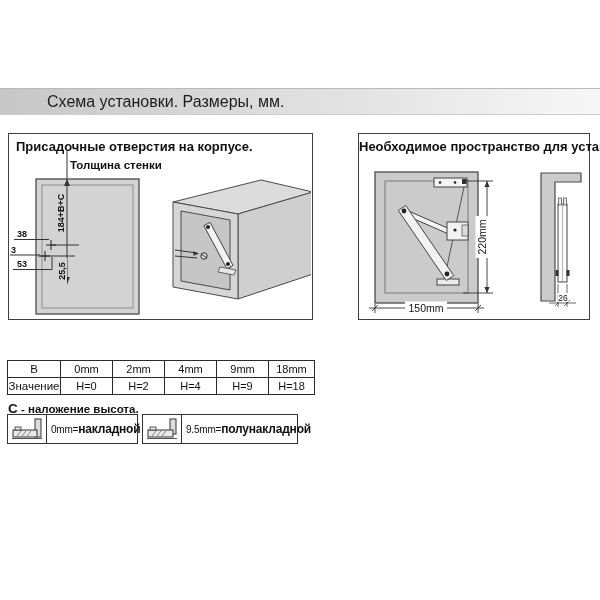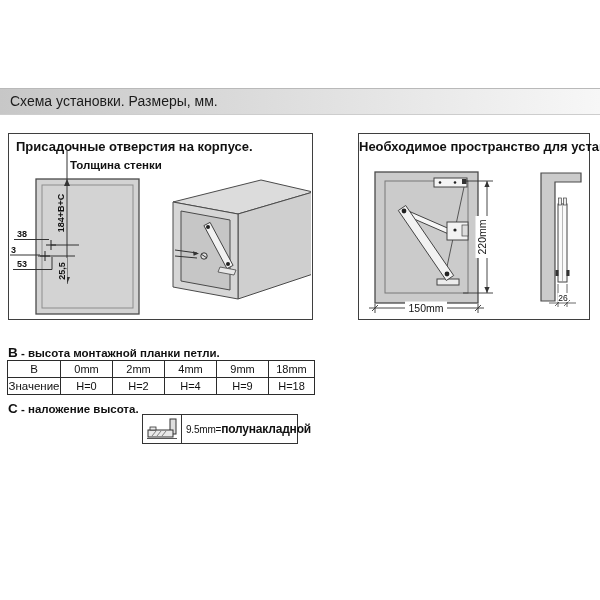--- a/index.html
+++ b/index.html
@@ -5,21 +5,21 @@
   html,body{margin:0;padding:0;background:#fff;}
   #page{position:relative;width:600px;height:600px;background:#ffffff;
         font-family:"Liberation Sans",sans-serif;color:#1a1a1a;overflow:hidden;}
 
   
   .titlebar{position:absolute;left:0;top:88px;width:600px;height:27px;
             background:linear-gradient(to right,#c7c7c7,#f7f7f7);
             border-top:1px solid #b9b9b9;border-bottom:1px solid #cdcdcd;
             box-sizing:border-box;}
   .titlebar span{display:block;line-height:25px;padding-left:10px;
-                 font-size:14px;color:#1c1c1c;}
+                 font-size:16px;color:#1c1c1c;margin-left:37px;}
 
   
   .diagbox{position:absolute;border:1.5px solid #3f3f3f;background:#fff;box-sizing:border-box;}
   #left-box{left:8px;top:133px;width:305px;height:187px;}
   #right-box{left:358px;top:133px;width:232px;height:187px;}
   .boxtitle{position:absolute;font-size:13px;font-weight:600;color:#111;white-space:nowrap;}
   #left-box .boxtitle{left:7px;top:5px;}
   #right-box .boxtitle{left:0;top:5px;width:100%;text-align:center;}
   .walllabel{position:absolute;left:61px;top:25px;font-size:11.5px;font-weight:600;color:#111;white-space:nowrap;}
   .drawing{position:absolute;left:0;top:0;}
@@ -192,23 +192,20 @@
         <line x1="205" y1="172" x2="211" y2="166"></line>
       </g>
       <g>
         <rect x="198.5" y="159" width="11" height="9" fill="#fff"></rect>
         <text x="204" y="167" text-anchor="middle" font-size="8.5">26</text>
       </g>
     </svg>
     <div class="boxtitle">Необходимое пространство для установки</div>
   </div>
 
-  <div id="sec-b-heading" class="secheading">
-    <span class="biglet">B</span><span> - высота монтажной планки петли.</span>
-  </div>
 
   <table id="b-table">
     <tbody>
         <tr>
       <td class="lbl" style="width:52px">B</td>
       <td style="width:51px">0mm</td>
       <td style="width:51px">2mm</td>
       <td style="width:51px">4mm</td>
       <td style="width:51px">9mm</td>
       <td style="width:45px">18mm</td>
@@ -221,20 +218,39 @@
       <td>H=9</td>
       <td>H=18</td>
     </tr>
   </tbody>
     </table>
 
   <div id="sec-c-heading" class="secheading">
     <span class="biglet">C</span><span> - наложение высота.</span>
   </div>
 
+  <div id="hinge-1" class="hingebox">
+    <div class="iconcell">
+      <svg width="32" height="24" viewBox="0 0 32 24">
+        <line x1="1" y1="21.5" x2="31" y2="21.5" stroke="#555" stroke-width="1"></line>
+        <rect x="24" y="2" width="6" height="18" fill="#dedede" stroke="#333" stroke-width="1"></rect>
+        <rect x="2" y="13" width="24" height="7" fill="#e9e9e9" stroke="#333" stroke-width="1"></rect>
+        <rect x="4" y="10" width="6" height="3" fill="#e9e9e9" stroke="#333" stroke-width="0.8"></rect>
+        <g stroke="#666" stroke-width="0.8">
+          <line x1="6" y1="19" x2="10" y2="14"></line>
+            <line x1="11" y1="19" x2="15" y2="14"></line>
+            <line x1="16" y1="19" x2="20" y2="14"></line>
+        </g>
+      </svg>
+    </div>
+    <div class="txt">
+      <span class="pfx">0mm=</span>
+        <span class="nm">накладной</span>
+    </div>
+  </div>
 
   <div id="hinge-2" class="hingebox">
     <div class="iconcell">
       <svg width="32" height="24" viewBox="0 0 32 24">
         <line x1="1" y1="21.5" x2="31" y2="21.5" stroke="#555" stroke-width="1"></line>
         <rect x="24" y="2" width="6" height="15" fill="#dedede" stroke="#333" stroke-width="1"></rect>
         <rect x="2" y="13" width="25" height="7" fill="#e9e9e9" stroke="#333" stroke-width="1"></rect>
         <rect x="4" y="10" width="6" height="3" fill="#e9e9e9" stroke="#333" stroke-width="0.8"></rect>
         <g stroke="#666" stroke-width="0.8">
           <line x1="6" y1="19" x2="10" y2="14"></line>

